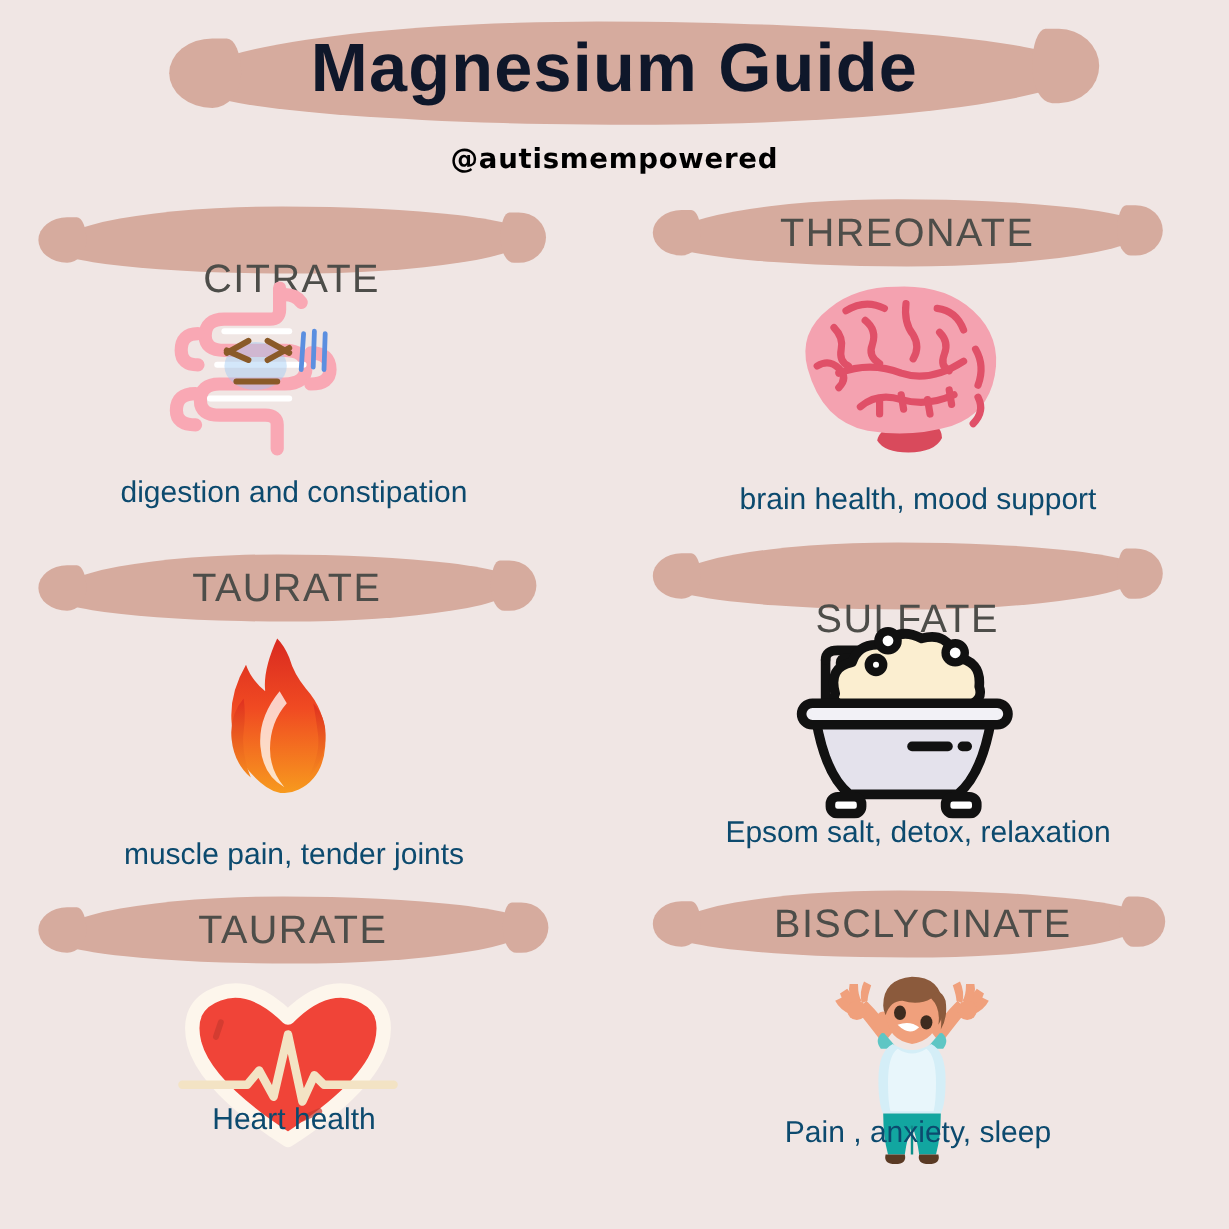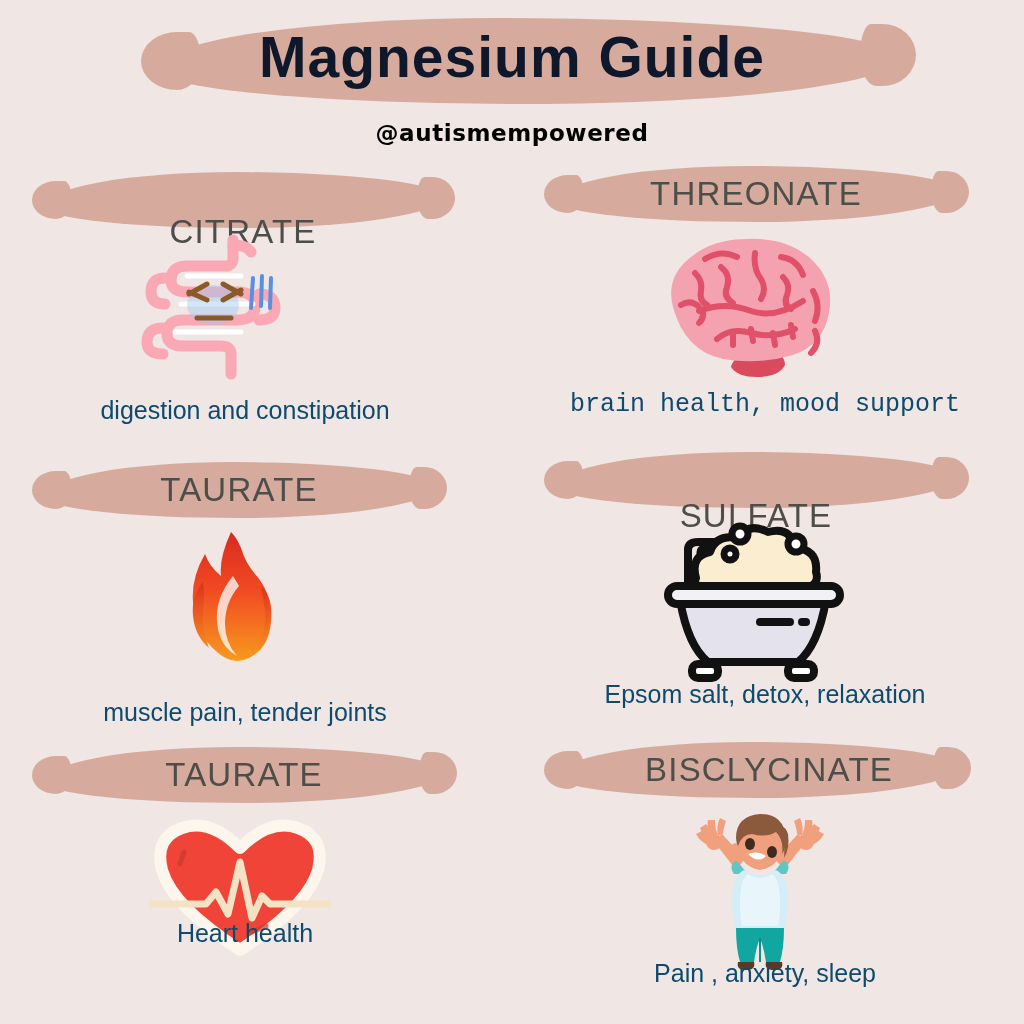--- a/index.html
+++ b/index.html
@@ -186,21 +186,21 @@
         <path d="M44 78 Q70 68 96 78 Q120 86 148 68"></path>
         <path d="M62 106 Q76 94 96 100 Q118 106 140 96"></path>
         <path d="M78 100 L78 112"></path>
         <path d="M96 96 L98 108"></path>
         <path d="M118 100 L120 112"></path>
         <path d="M136 92 L138 104"></path>
         <path d="M160 98 Q166 110 156 120"></path>
       </g>
     </svg>
   </div>
-  <div class="sec-caption" style="left:530px; top:390px; width:470px;font-family:Liberation Mono, monospace;">brain health, mood support</div>
+  <div class="sec-caption" style="left:530px; top:402px; width:470px;">brain health, mood support</div>
 
   <div class="brush brush-sec" style="left:44px; top:462px; width:390px;"></div>
   <div class="sec-title" style="left:44px; top:471px; width:390px;">TAURATE</div>
   <div class="icon-box" style="left:175px; top:530px;">
     <svg width="110" height="145" viewBox="0 0 110 145">
       <defs>
         <linearGradient id="flameGrad" x1="0" y1="0" x2="0" y2="1">
           <stop offset="0%" stop-color="#d92a20"></stop>
           <stop offset="45%" stop-color="#f04a22"></stop>
           <stop offset="100%" stop-color="#f79a1e"></stop>
@@ -301,15 +301,15 @@
       <path d="M54 58 Q70 68 86 58 Q98 64 98 88 Q98 108 94 116 L46 116 Q42 108 42 88 Q42 64 54 58 Z" fill="#d4eef7"></path>
       <path d="M58 62 Q70 70 82 62 Q90 68 90 90 Q90 106 88 114 L52 114 Q50 106 50 90 Q50 68 58 62 Z" fill="#e8f6fb"></path>
 
       <path d="M46 116 L94 116 Q94 136 90 150 L76 150 Q74 136 70 126 Q66 136 64 150 L50 150 Q46 136 46 116 Z" fill="#12a6a0"></path>
       <path d="M70 126 L70 150" stroke="#0d8f8a" stroke-width="2" fill="none"></path>
 
       <path d="M48 150 L64 150 Q66 158 56 158 Q46 158 48 150 Z" fill="#5a3a24"></path>
       <path d="M76 150 L92 150 Q94 158 84 158 Q74 158 76 150 Z" fill="#5a3a24"></path>
     </svg>
   </div>
-  <div class="sec-caption" style="left:530px; top:959px; width:470px;">Pain , anxiety, sleep</div>
+  <div class="sec-caption" style="left:530px; top:930px; width:470px;">Pain , anxiety, sleep</div>
 
 </div>
 
 </body></html>

